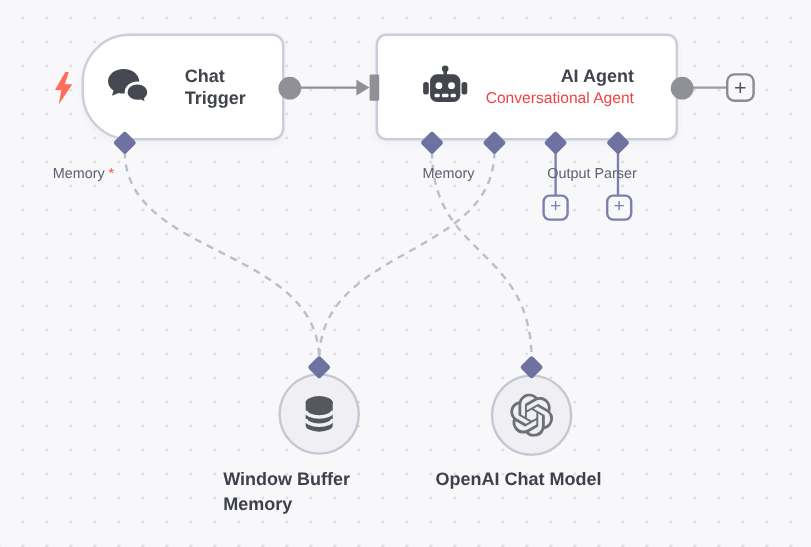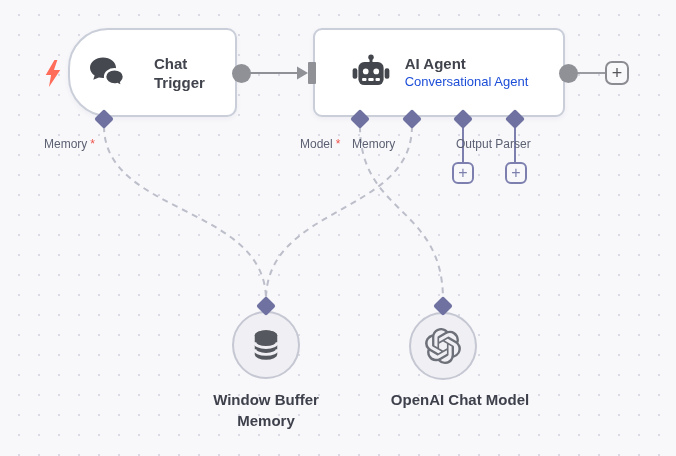--- a/index.html
+++ b/index.html
@@ -10,24 +10,24 @@
     background-image:radial-gradient(circle,#d9dae3 1.1px,transparent 1.4px);
     background-size:20px 20px;background-position:9px 5px;
   }
   #edges{position:absolute;left:0;top:0;z-index:1;}
   .node{
     position:absolute;background:#ffffff;border:2px solid #c9ced9;
     box-sizing:border-box;z-index:2;box-shadow:0 2px 5px rgba(68,74,96,0.06);
     display:flex;align-items:center;justify-content:center;
   }
   .node-trigger{left:68px;top:28px;width:169px;height:89px;border-radius:40px 10px 10px 40px;gap:27px;}
-  .node-agent{left:313px;top:28px;width:252px;height:89px;border-radius:9px;gap:13px;}
+  .node-agent{left:313px;top:28px;width:252px;height:89px;border-radius:9px;gap:13px;text-align:right;}
   .node-title{font-size:15px;font-weight:600;color:#41444d;line-height:19px;}
   .trigger-title{width:64px;}
-  .node-subtitle{font-size:13px;font-weight:400;color:#1d4ed8;line-height:18px;}
+  .node-subtitle{font-size:13px;font-weight:400;color:#ef4444;line-height:18px;}
   .round-node{
     position:absolute;width:68px;height:68px;border-radius:50%;
     background:#f0f0f4;border:2px solid #c5c7d2;box-sizing:border-box;z-index:2;
     display:flex;align-items:center;justify-content:center;
   }
   .round-memory{left:232px;top:311px;}
   .round-model{left:409px;top:312px;}
   .diamond{
     position:absolute;width:14px;height:14px;background:#6f72a1;border-radius:2px;
     transform:rotate(45deg);z-index:3;
@@ -51,25 +51,25 @@
     color:#55565a;font-size:18px;font-weight:400;line-height:1;
   }
   .plus-purple{
     width:22px;height:22px;border:2px solid #7d80ae;border-radius:6px;
     color:#7d80ae;font-size:16px;font-weight:400;line-height:1;top:162px;
   }
   .plus-tool{left:452px;}
   .plus-parser{left:505px;}
   .bolt{position:absolute;left:44px;top:59px;z-index:2;}
   .big-label{
-    position:absolute;top:389px;width:160px;text-align:center;z-index:2;
+    position:absolute;top:389px;width:160px;z-index:2;
     font-size:15px;font-weight:600;color:#3e414b;line-height:21px;
   }
   .label-memory{left:186px;}
-  .label-model{left:380px;}
+  .label-model{left:363px;}
 </style>
 </head>
 <body>
 
 <div id="canvas">
 
   <svg id="edges" width="676" height="456">
 
     <line x1="241" y1="73" x2="299" y2="73" stroke="#8f9197" stroke-width="2"></line>
     <polygon points="297,66.5 308,73 297,79.5" fill="#8f9197"></polygon>
@@ -121,21 +121,20 @@
 
   <div class="diamond" style="left:97px;top:112px;"></div>
   <div class="diamond" style="left:353px;top:112px;"></div>
   <div class="diamond" style="left:405px;top:112px;"></div>
   <div class="diamond" style="left:456px;top:112px;"></div>
   <div class="diamond" style="left:508px;top:112px;"></div>
   <div class="diamond" style="left:259px;top:299px;"></div>
   <div class="diamond" style="left:436px;top:299px;"></div>
 
   <div class="port-label" style="left:44px;width:120px;"><span>Memory</span><span class="star">*</span></div>
-  <div class="port-label" style="left:300px;width:120px;"><span>Model</span><span class="star">*</span></div>
   <div class="port-label" style="left:352px;width:120px;"><span>Memory</span></div>
   <div class="port-label" style="left:456px;width:120px;"><span>Output Parser</span></div>
 
   <div class="plus-btn plus-gray">
       <span>+</span>
     </div>
   <div class="plus-btn plus-purple plus-tool">
       <span>+</span>
     </div>
   <div class="plus-btn plus-purple plus-parser">

